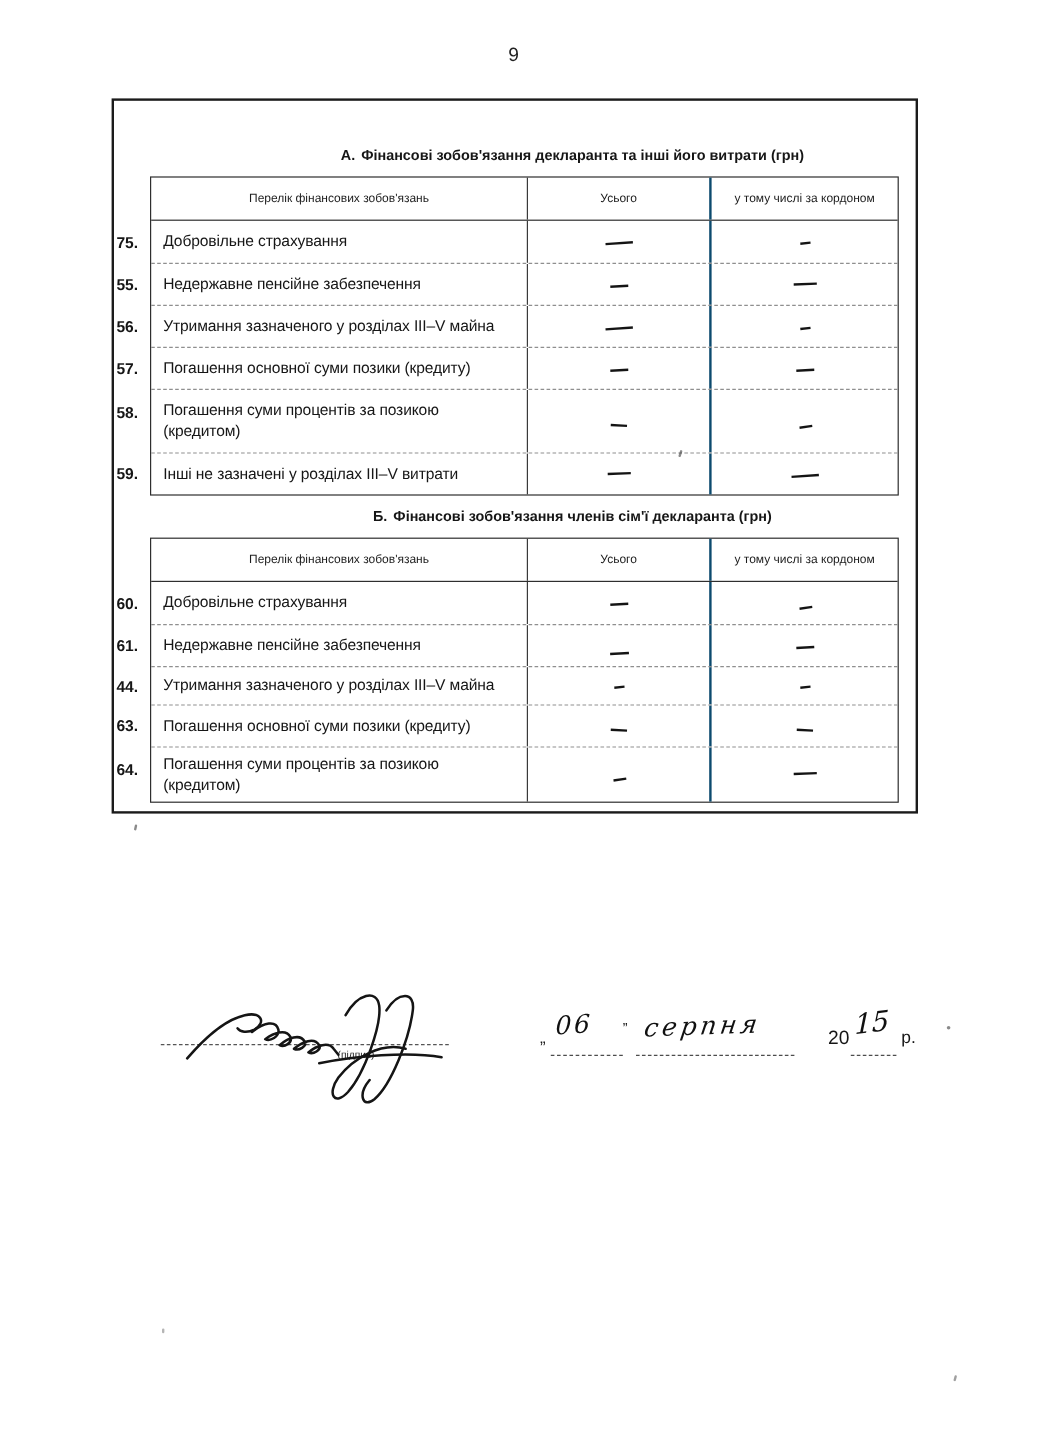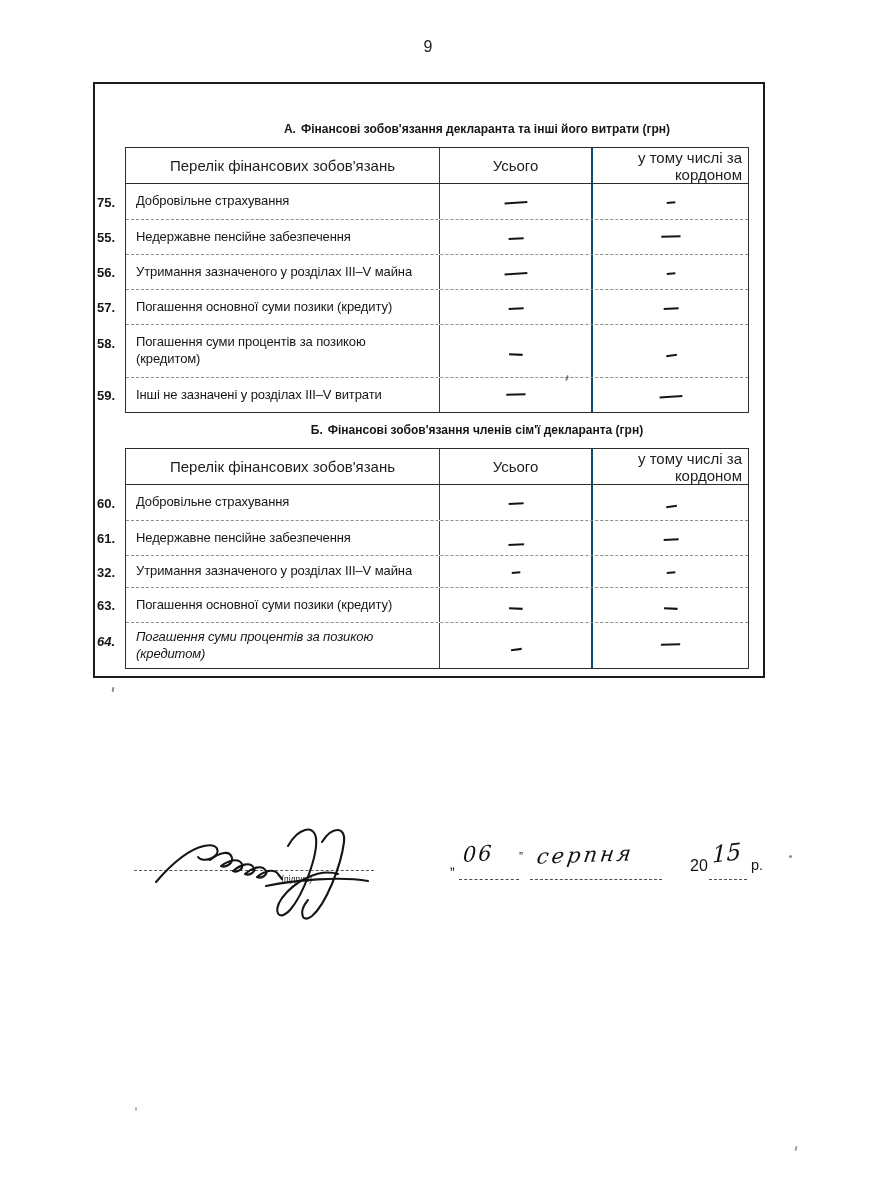--- a/index.html
+++ b/index.html
@@ -28,27 +28,27 @@
   
   .itable{
     position:absolute; left:30px; width:622px; box-sizing:content-box;
     border:1.5px solid #2e2e2e; background:transparent;
   }
   .itable-a{top:63px;}
   .itable-b{top:364px;}
   .trow{display:flex; position:relative; box-sizing:border-box;}
   .trow.data + .trow.data{border-top:1px dashed #8f8f8f;}
   .thead{border-bottom:1.5px solid #2e2e2e;}
-  .h36{height:36px;} .h35{height:35px;} .h32{height:32px;} .h53{height:53px;} .h46{height:46px;font-style:italic;}
+  .h36{height:36px;} .h35{height:35px;} .h32{height:32px;} .h53{height:53px;} .h46{height:46px;}
   .cell{display:flex; align-items:center; box-sizing:border-box;}
   .c-label{width:314px; border-right:1px solid #3a3a3a; padding:2px 8px 2px 10px;
            font-size:13px; line-height:1.3; letter-spacing:-0.1px;}
   .c-val{width:153px; border-right:2px solid #0c4a6e; justify-content:center;}
   .c-val.last{width:155px; border-right:none;}
-  .thead .cell{justify-content:center; text-align:right; font-size:15px; letter-spacing:0; color:#1d1d1d; padding:2px 6px;}
+  .thead .cell{justify-content:center; text-align:right; font-size:10px; letter-spacing:0; color:#1d1d1d; padding:2px 6px;}
   .rownum{
     position:absolute; left:-29px; top:50%; transform:translateY(-50%);
     width:27px; font-size:13px; font-weight:bold; text-align:left;
   }
   .trow.tall .rownum{top:11px; transform:none;}
   
   .dash{display:inline-block; font-size:16px; font-weight:bold; color:#141414;
         font-family:"DejaVu Sans", sans-serif;}
   .dz1{transform:rotate(-4deg) scaleX(1.6);}
   .dz2{transform:rotate(-3deg) scaleX(1.05);}
@@ -212,21 +212,21 @@
           </div>
         <div class="cell c-val">
             <span class="dash dz7">—</span>
           </div>
         <div class="cell c-val last">
             <span class="dash dz2">—</span>
           </div>
       </div>
 
       <div class="trow data h32">
-        <span class="rownum">32.</span>
+        <span class="rownum">44.</span>
         <div class="cell c-label">
             <span>Утримання зазначеного у розділах III–V майна</span>
           </div>
         <div class="cell c-val">
             <span class="dash dz3">—</span>
           </div>
         <div class="cell c-val last">
             <span class="dash dz3">—</span>
           </div>
       </div>

